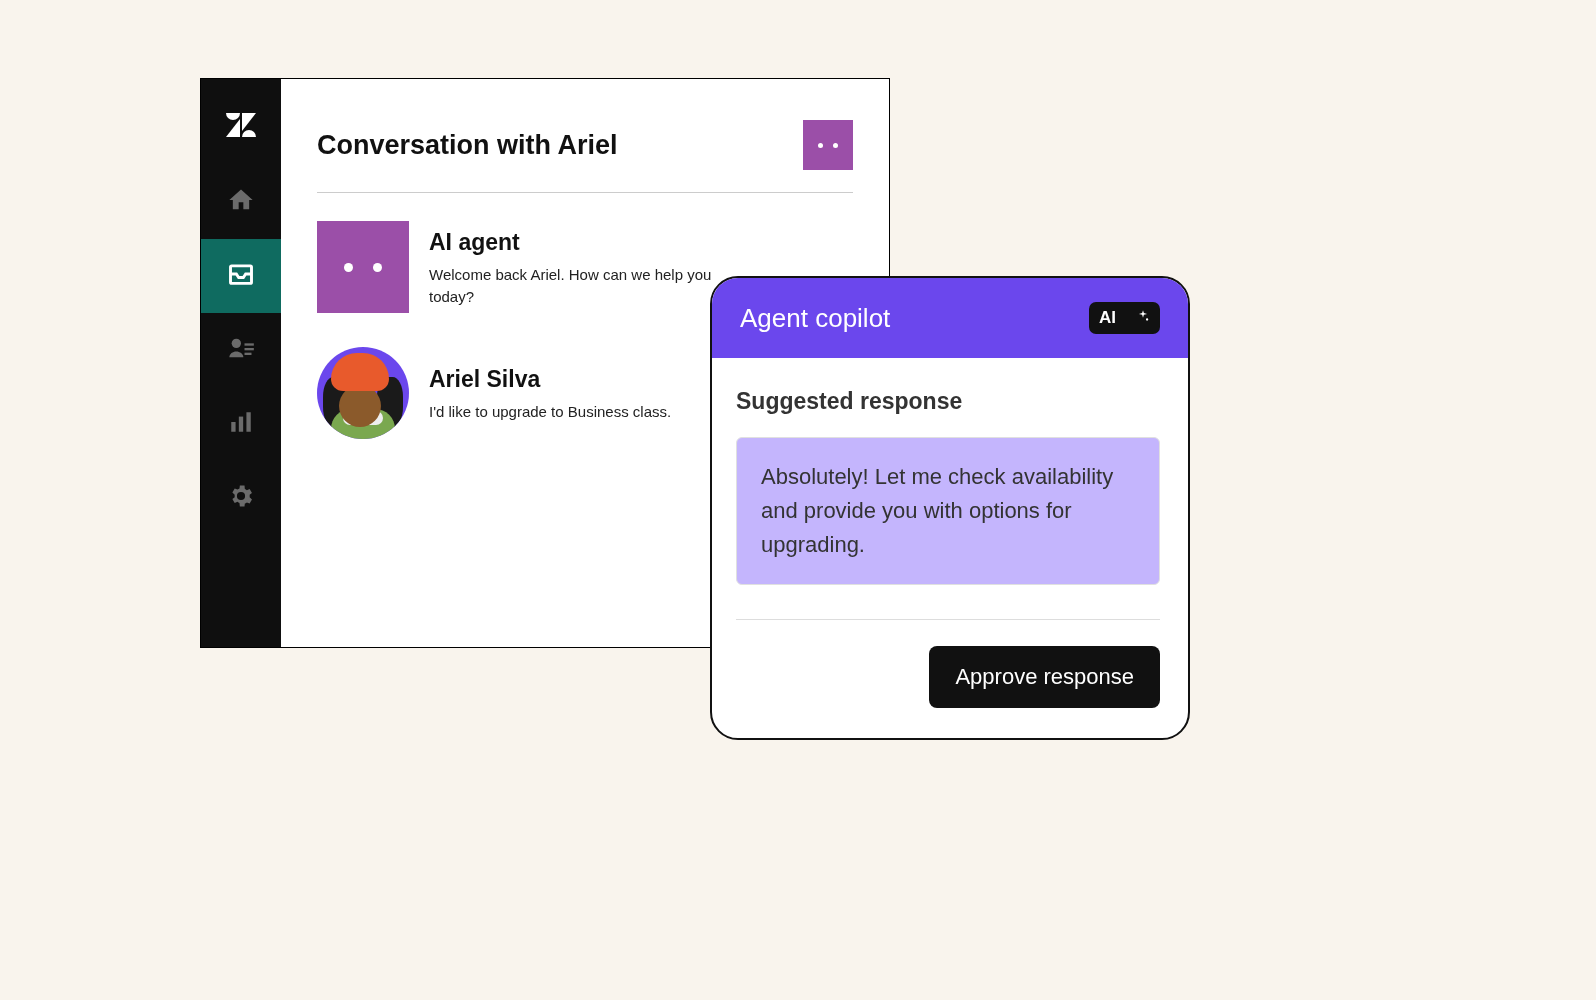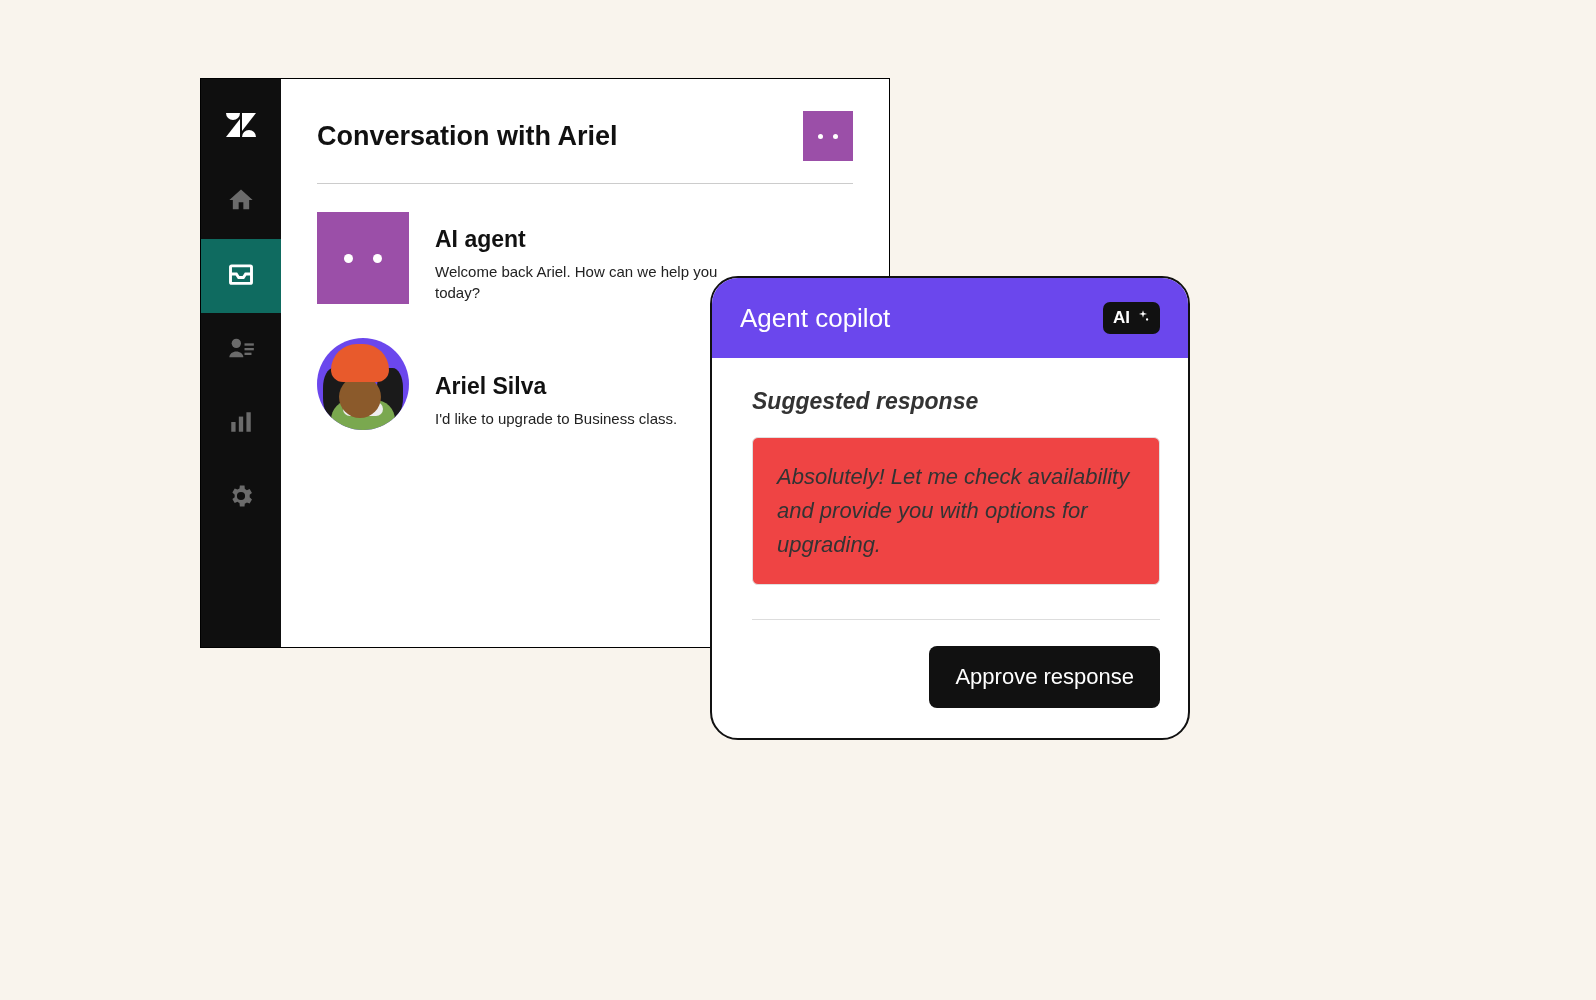--- a/index.html
+++ b/index.html
@@ -42,20 +42,21 @@
       justify-content: center;
     }
     .side-slot.active { background: #0f6b60; }
     .side-icon { color: #6b6b6b; }
     .side-slot.primary .side-icon { color: #fff; }
     .side-slot.active .side-icon { color: #fff; }
     .logo-slot { height: 60px; margin-bottom: 8px;}
     .conv-main {
       flex: 1;
       padding: 32px 36px 0 36px;
+      margin-top: 9px;
     }
     .conv-header {
       display: flex;
       justify-content: space-between;
       align-items: center;
       padding-bottom: 22px;
       border-bottom: 1px solid #ccc;
       margin-bottom: 28px;
     }
     .conv-title {
@@ -68,23 +69,23 @@
       height: 50px;
       background: #9b4fa8;
       display: flex;
       align-items: center;
       justify-content: center;
       gap: 10px;
     }
     .ai-badge-sm .dot { width: 5px; height: 5px; border-radius: 50%; background: #fff;}
     .msg {
       display: flex;
-      gap: 26px;
+      gap: 20px;
       margin-bottom: 34px;
-      align-items: flex-end;
+      align-items: center;
     }
     .avatar {
       width: 92px;
       height: 92px;
       flex-shrink: 0;
     }
     .avatar.ai {
       background: #9b4fa8;
       display: flex;
       align-items: center;
@@ -178,36 +179,35 @@
       font-size: 26px;
       font-weight: 400;
     }
     .ai-chip {
       background: #111;
       color: #fff;
       border-radius: 7px;
       padding: 6px 10px;
       display: flex;
       align-items: center;
-      gap: 6px;
+      gap: 20px;
       font-size: 17px;
       font-weight: 600;
     }
     .copilot-body {
-      padding: 30px 28px 0 40px;
-      font-style: italic;
+      padding: 30px 28px 0 24px;
     }
     .sugg-label {
       font-size: 23px;
       font-weight: 600;
       color: #333;
       margin-bottom: 22px;
     }
     .sugg-box {
-      background: #ef4444;
+      background: #c4b5fd;
       border: 1px solid #e0e0e0;
       border-radius: 6px;
       padding: 22px 24px;
       font-size: 22px;
       color: #333;
       line-height: 1.55;
     }
     .copilot-divider {
       border-top: 1px solid #ddd;
       margin-top: 34px;

